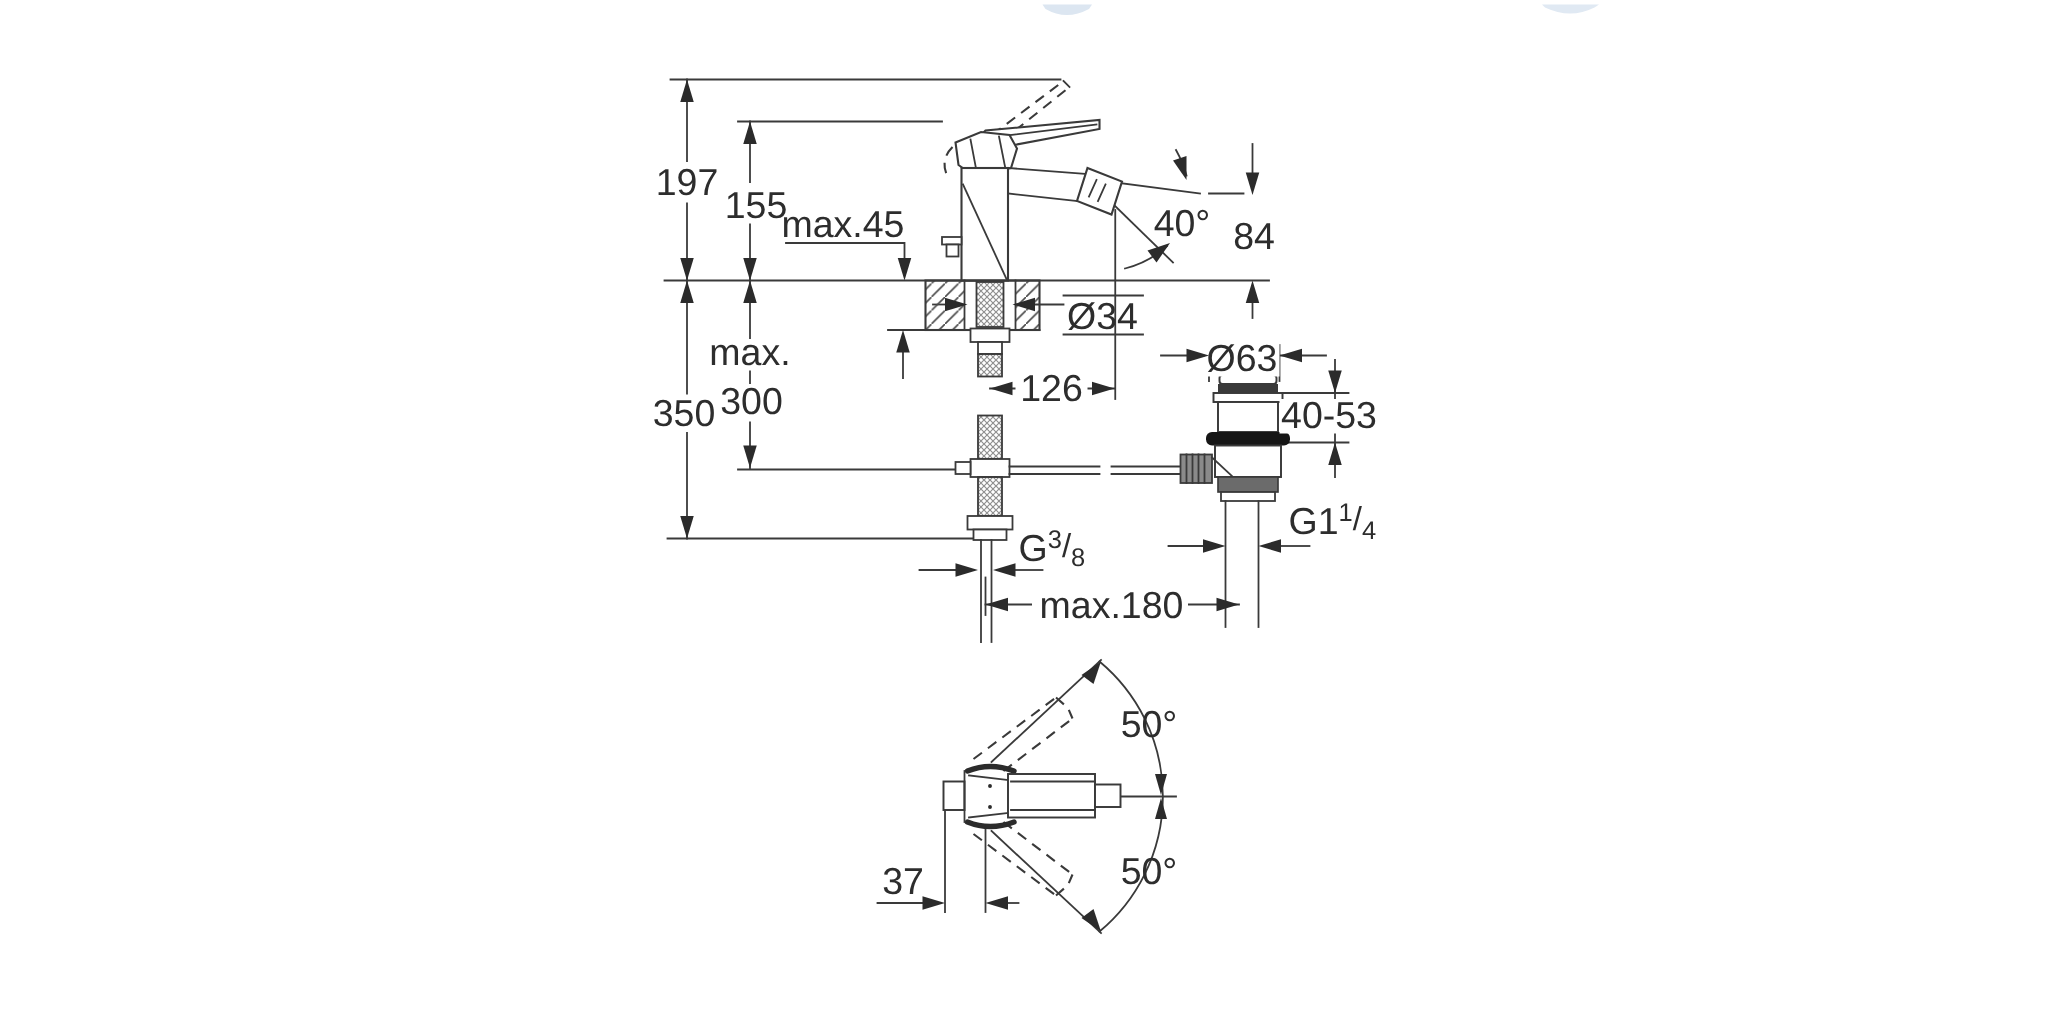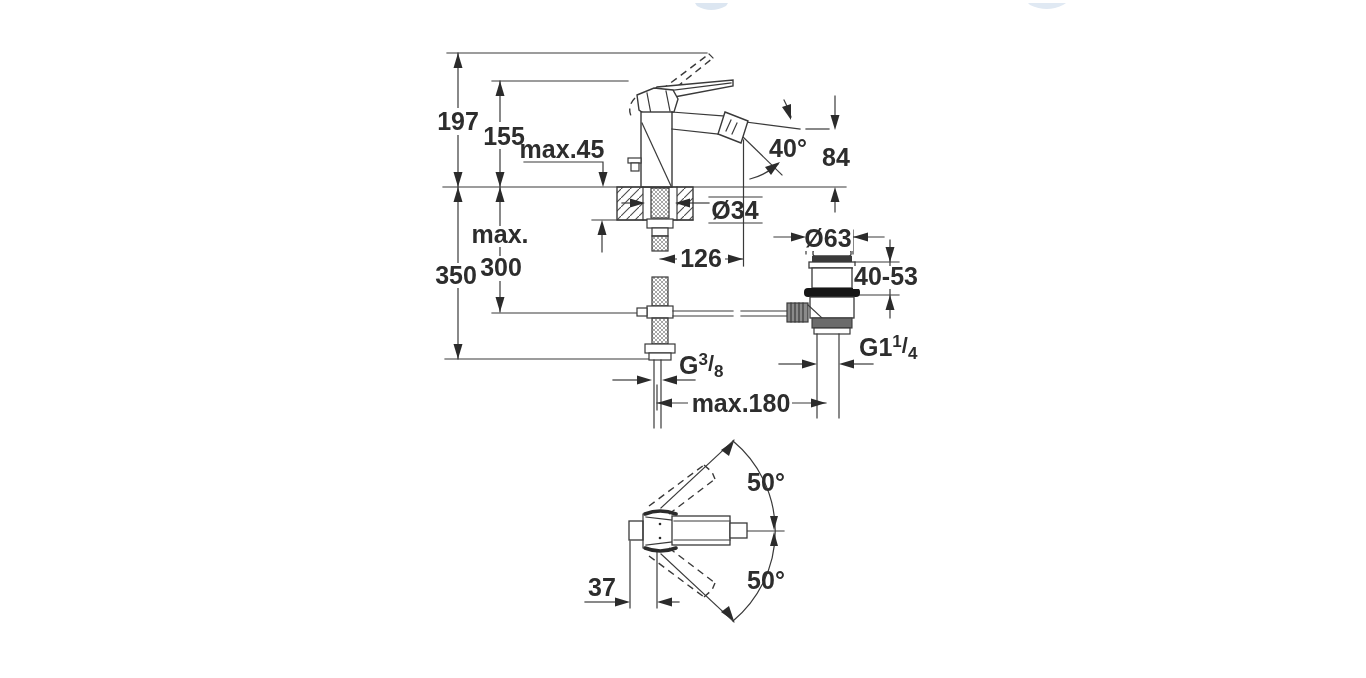--- a/index.html
+++ b/index.html
@@ -1,17 +1,17 @@
 <!DOCTYPE html>
 <html><head>
 <meta charset="utf-8">
 <style>
   html,body{margin:0;padding:0;background:#fff;}
   .canvas{position:relative;width:1366px;height:662px;background:#ffffff;overflow:hidden;
-          font-family:"Liberation Sans", sans-serif;font-weight:bold;}
+          font-family:"Liberation Sans", sans-serif;}
   svg{display:block;}
   .xln{stroke:#3a3a3a;stroke-width:1.2;fill:none;stroke-linecap:square;}
   .thick{stroke:#2b2b2b;stroke-width:3.6;fill:none;stroke-linecap:round;}
   .dash{stroke:#3a3a3a;stroke-width:1.4;fill:none;stroke-dasharray:7 5;stroke-linecap:butt;}
   .arr{fill:#2b2b2b;stroke:none;}
   .tbg{fill:#ffffff;stroke:none;}
   text{fill:#2d2d2d;font-family:"Liberation Sans", sans-serif;}
   .dim{font-size:25px;}
   .mid{text-anchor:middle;}
 </style>

